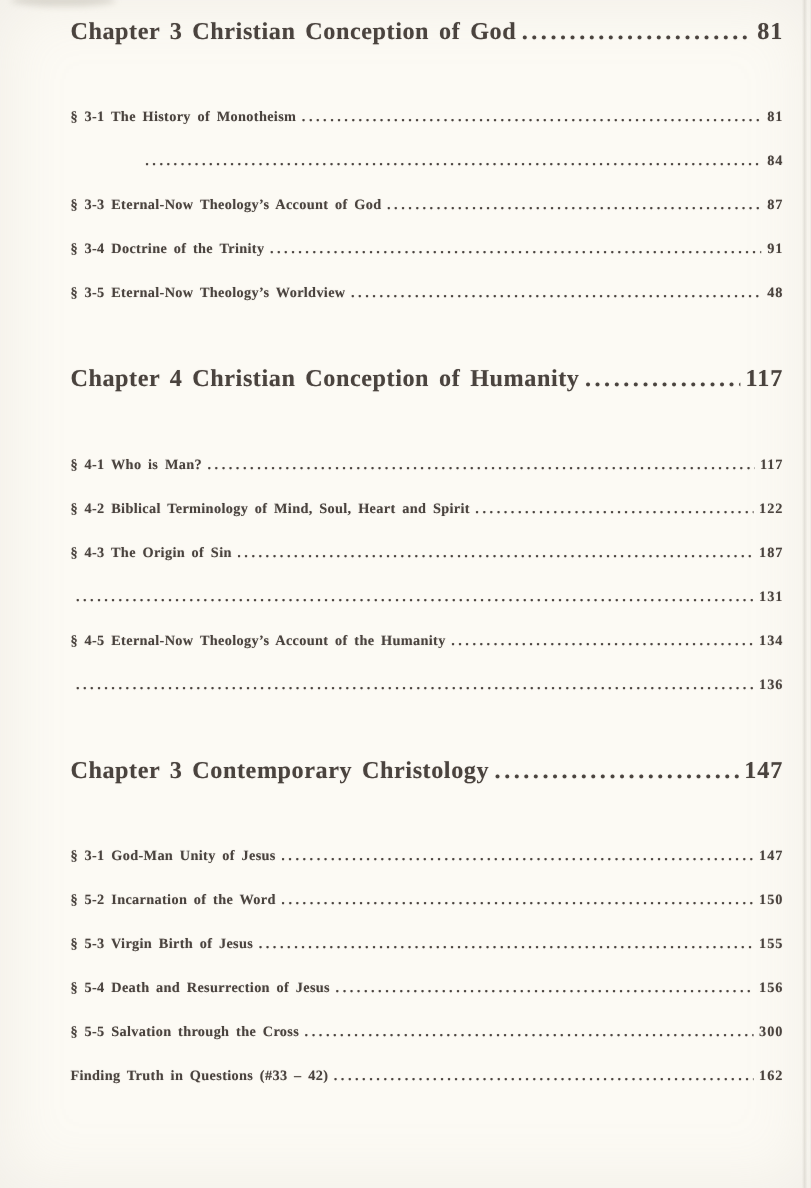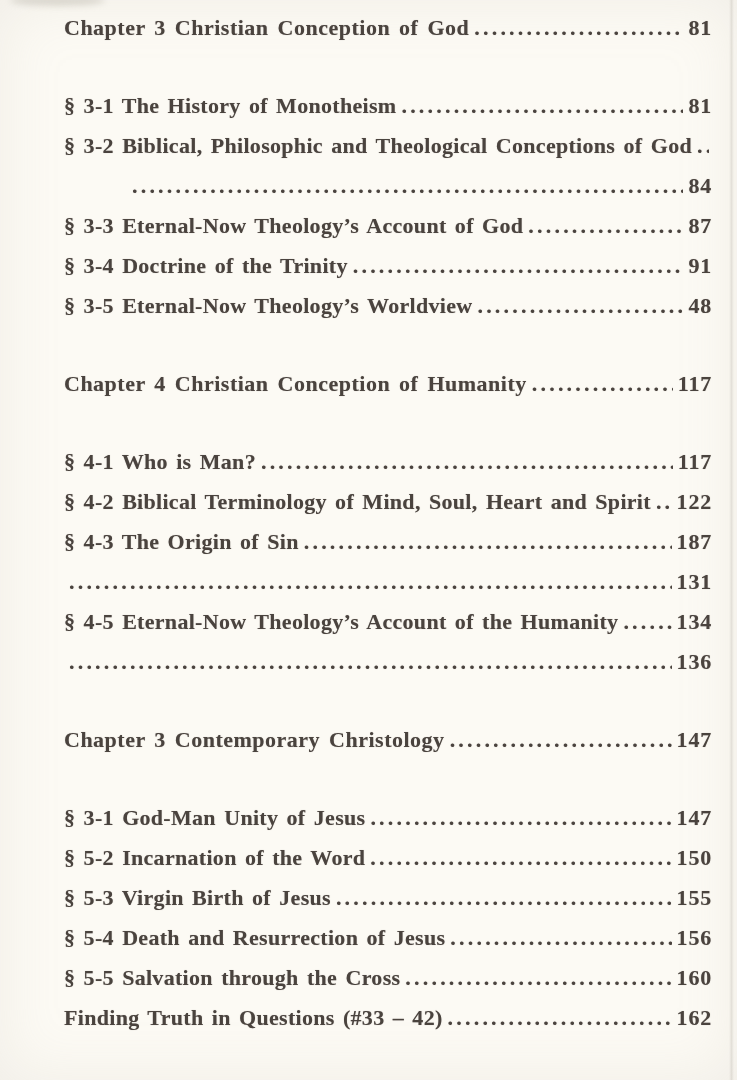--- a/index.html
+++ b/index.html
@@ -41,21 +41,21 @@
   .toc {
     position: absolute;
     left: 64px;
     right: 25px;
     top: 6px;
   }
   .row {
     display: flex;
     align-items: baseline;
     line-height: 40px;
-    font-size: 22px;
+    font-size: 13px;
     letter-spacing: 0.3px;
     word-spacing: 2.5px;
     white-space: nowrap;
     text-shadow: 0 0 1px rgba(74, 67, 62, 0.35);
   }
   .row.chapter {
     line-height: 44px;
     font-size: 22px;
     letter-spacing: 0.5px;
     word-spacing: 3px;
@@ -96,26 +96,20 @@
     <span class="leader"></span>
     <span class="pagenum">81</span>
   </div>
       <div class="spacer chapter-gap"></div>
       <div class="row entry">
 
     <span class="title">§ 3-1 The History of Monotheism</span>
     <span class="leader"></span>
     <span class="pagenum">81</span>
   </div>
-      <div class="row entry wrap-first">
-
-    <span class="title">§ 3-2 Biblical, Philosophic and Theological Conceptions of God</span>
-    <span class="leader"></span>
-
-  </div>
       <div class="row entry wrap-second">
     <span class="indent"></span>
 
     <span class="leader"></span>
     <span class="pagenum">84</span>
   </div>
       <div class="row entry">
 
     <span class="title">§ 3-3 Eternal-Now Theology’s Account of God</span>
     <span class="leader"></span>
@@ -204,21 +198,21 @@
       <div class="row entry">
 
     <span class="title">§ 5-4 Death and Resurrection of Jesus</span>
     <span class="leader"></span>
     <span class="pagenum">156</span>
   </div>
       <div class="row entry">
 
     <span class="title">§ 5-5 Salvation through the Cross</span>
     <span class="leader"></span>
-    <span class="pagenum">160</span>
+    <span class="pagenum">300</span>
   </div>
       <div class="row finding">
 
     <span class="title">Finding Truth in Questions (#33 – 42)</span>
     <span class="leader"></span>
     <span class="pagenum">162</span>
   </div>
     </div>
 </div>
 

